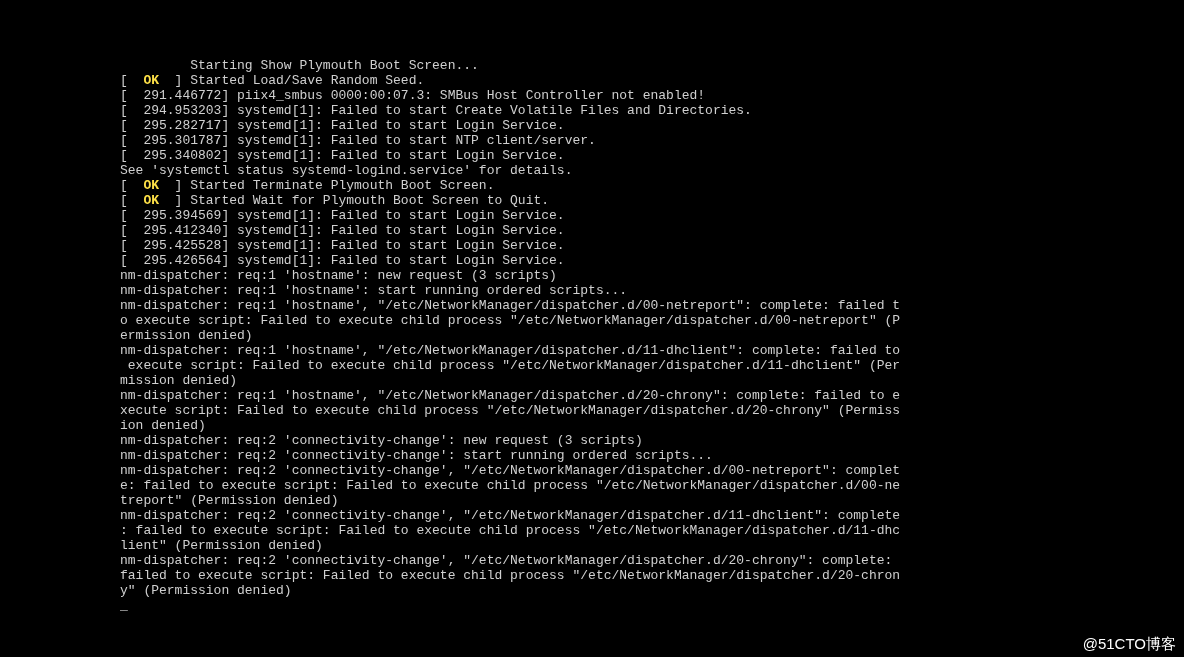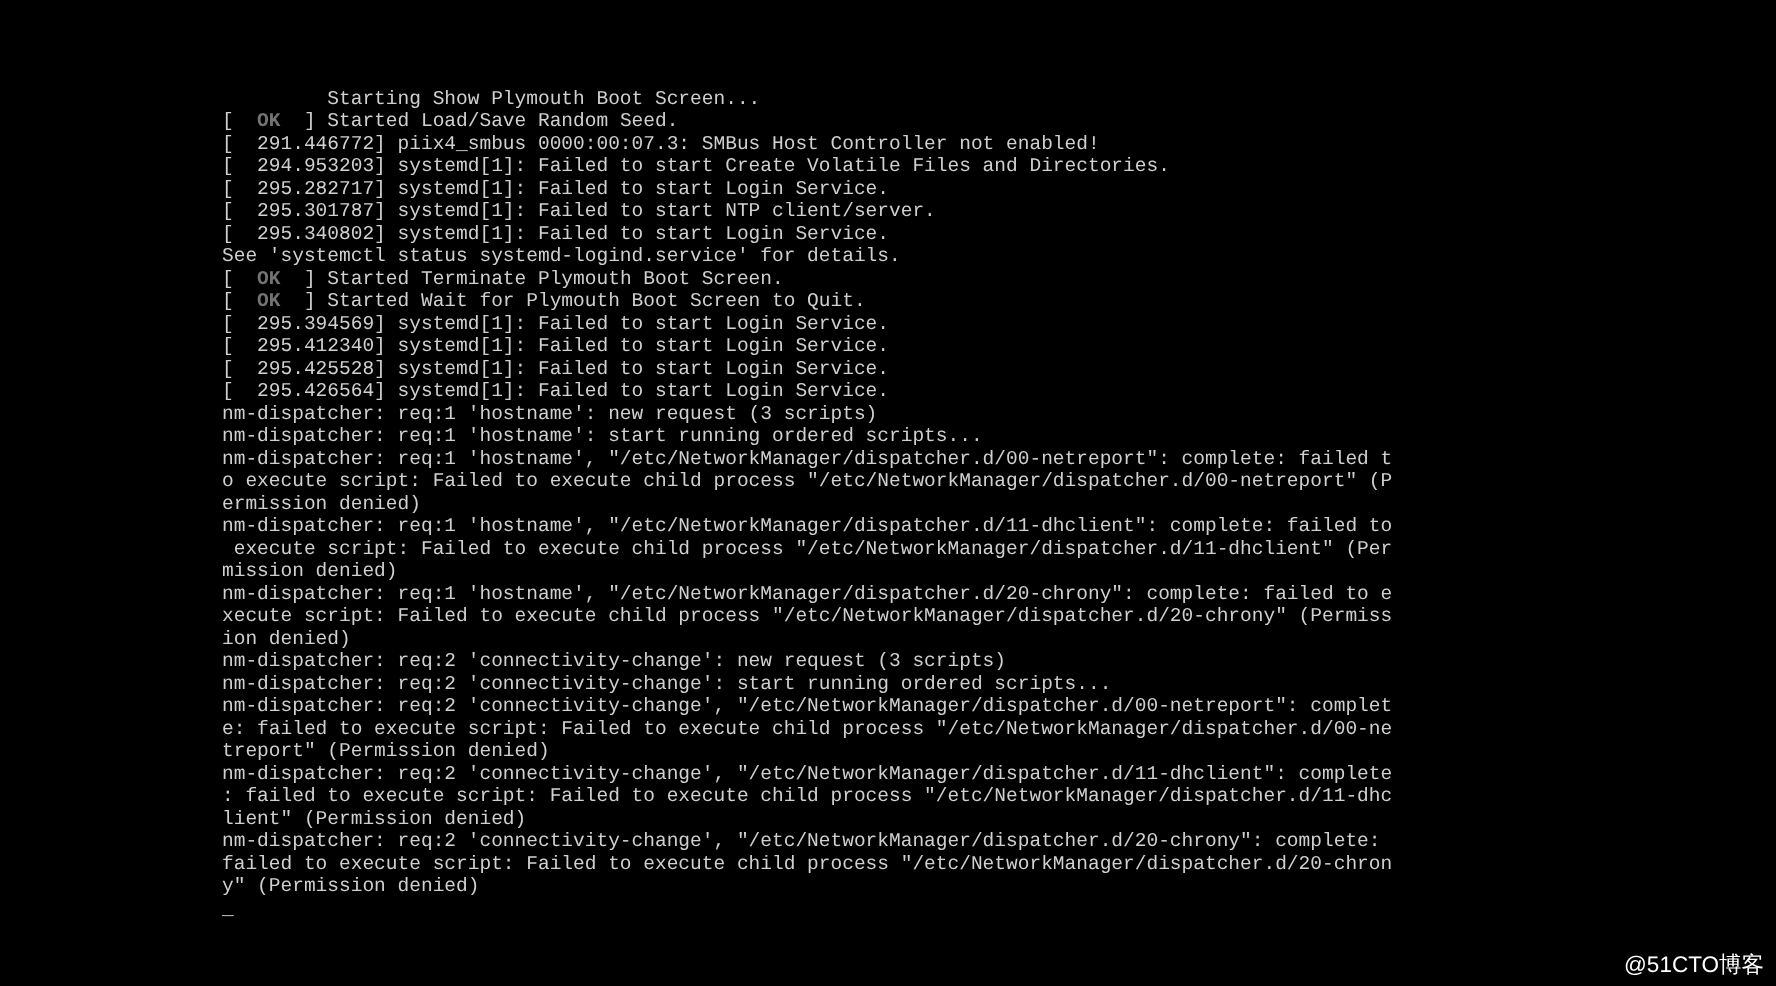--- a/index.html
+++ b/index.html
@@ -15,27 +15,26 @@
       font-size: 13px;
       line-height: 15px;
       overflow: hidden;
       position: relative;
     }
     .console {
       padding-top: 58px;
       padding-left: 120px;
       color: #d0d0d0;
       white-space: pre;
-      margin-left: 28px;
     }
     .line {
       display: block;
     }
     .ok {
-      color: #737373;
+      color: #fde047;
       font-weight: bold;
     }
     .watermark {
       position: absolute;
       bottom: 6px;
       right: 8px;
       color: #ffffff;
       font-family: Arial, sans-serif;
       font-size: 15px;
     }

